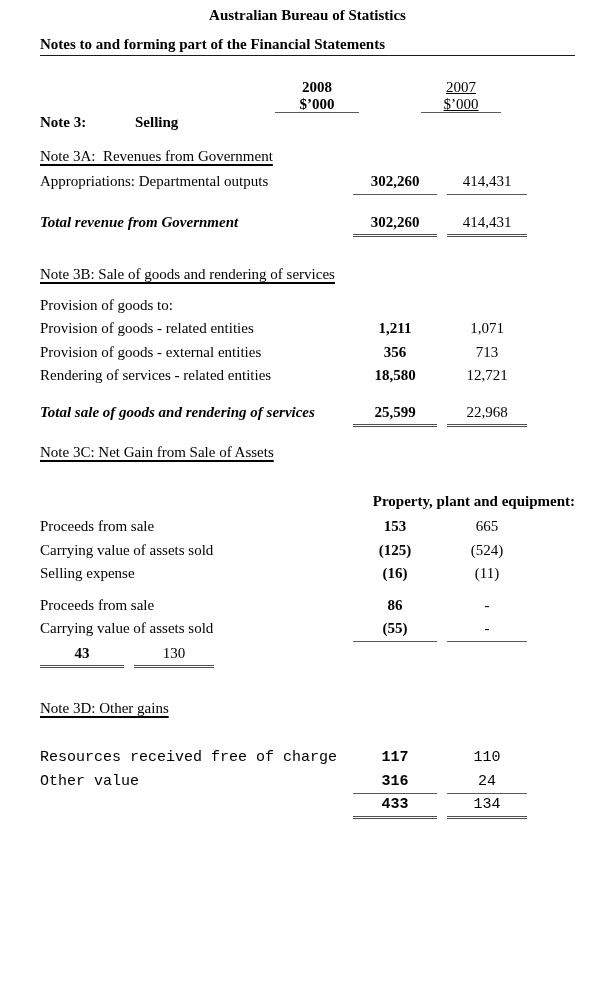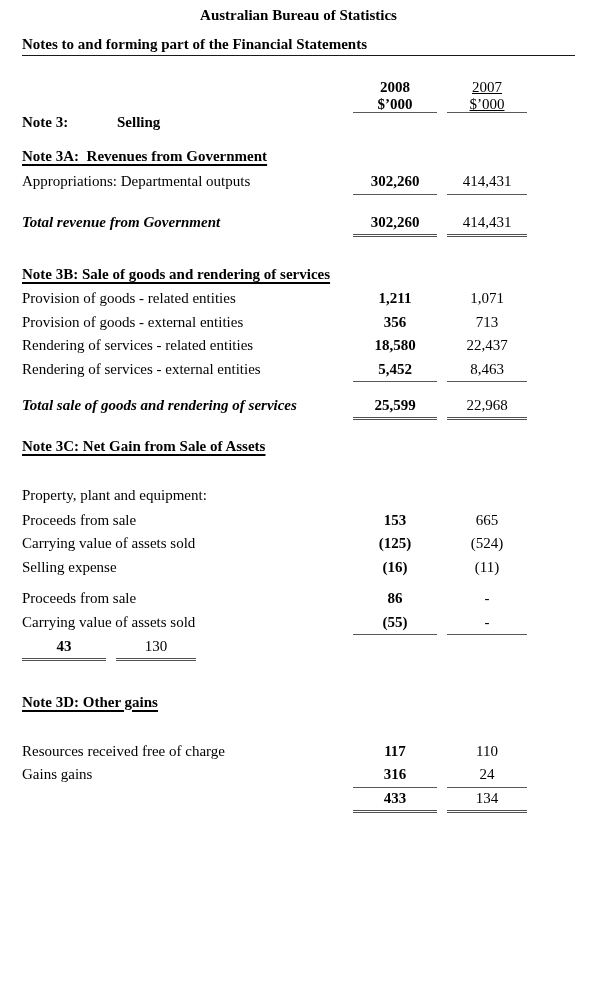--- a/index.html
+++ b/index.html
@@ -2,57 +2,57 @@
 <html><head>
 <meta charset="utf-8">
 <style>
   html, body { margin:0; padding:0; background:#ffffff; }
   body {
     width:600px; height:984px;
     font-family:"Liberation Serif", serif;
     font-size:15px; color:#000;
     overflow:hidden;
   }
-  .page { padding:6px 25px 10px 22px; box-sizing:border-box; width:600px; }
+  .page { padding:6px 25px 10px 40px; box-sizing:border-box; width:600px; }
 
   .org-title { text-align:center; font-weight:bold; line-height:18px; }
 
   .doc-title {
     margin-top:13px; font-weight:bold; line-height:15px;
     padding-bottom:3px; border-bottom:1.8px solid #1a1a1a;
   }
 
   
   .row { display:flex; align-items:flex-start; height:23.5px; }
   .label { flex:1; line-height:17px; }
   .amt { width:84px; text-align:center; line-height:17px; box-sizing:border-box; }
   .c2008 { font-weight:bold; }
   .c2007 { width:80px; font-weight:normal; }
   .gap { width:10px; flex:none; }
   .rpad { width:48px; flex:none; }
   .u  { border-bottom:1.5px solid #595959; height:21.5px; }
   .uu { border-bottom:3.5px double #4f4f4f; height:23px; }
 
   
-  .header-row { margin-top:23px; height:auto; }
+  .header-row { margin-top:23px; height:auto;gap:26px; }
   .colhead { width:84px; text-align:center; box-sizing:border-box; }
   .colhead.w2007 { width:80px;text-decoration:underline; }
   .colhead .year { line-height:17px; }
   .colhead .unit { line-height:16px; border-bottom:1.5px solid #595959; }
   .bold { font-weight:bold; }
 
   .note3-line { margin-top:2px; line-height:15px; font-weight:bold; }
   .note3-no { display:inline-block; width:95px; }
 
   .sec-head { font-weight:bold; font-style:italic; line-height:15px; }
   .note-title {
-    font-weight:bold; line-height:17px; white-space:pre;
+    font-weight:normal; line-height:17px; white-space:pre;
     text-decoration:underline; text-decoration-thickness:1.5px; text-underline-offset:3px;
   }
-  .sub-bold { font-weight:normal; line-height:16px; }
+  .sub-bold { font-weight:bold; line-height:16px;text-align:right; }
   .plain-line { line-height:16px; }
   .tlabel { font-weight:bold; font-style:italic; }
 </style>
 </head>
 <body>
 
 <div class="page">
 
   <div class="org-title">Australian Bureau of Statistics</div>
 
@@ -90,48 +90,42 @@
   <div class="row" style="margin-top:17px;">
     <div class="label tlabel">Total revenue from Government</div>
     <div class="amt c2008 uu">302,260</div>
     <div class="gap"></div>
     <div class="amt c2007 uu">414,431</div>
     <div class="rpad"></div>
   </div>
 
   <div class="note-title" style="margin-top:29px;">Note 3B: Sale of goods and rendering of services</div>
 
+  <div class="plain-line" style="margin-top:14px;">Provision of goods to:</div>
 
   <div style="margin-top:7px;">
     <div class="row">
       <div class="label">Provision of goods - related entities</div>
       <div class="amt c2008">1,211</div>
       <div class="gap"></div>
       <div class="amt c2007">1,071</div>
       <div class="rpad"></div>
     </div>
     <div class="row">
       <div class="label">Provision of goods - external entities</div>
       <div class="amt c2008">356</div>
       <div class="gap"></div>
       <div class="amt c2007">713</div>
       <div class="rpad"></div>
     </div>
     <div class="row">
       <div class="label">Rendering of services - related entities</div>
       <div class="amt c2008">18,580</div>
       <div class="gap"></div>
-      <div class="amt c2007">22,437</div>
-      <div class="rpad"></div>
-    </div>
-    <div class="row">
-      <div class="label">Rendering of services - external entities</div>
-      <div class="amt c2008 u">5,452</div>
-      <div class="gap"></div>
-      <div class="amt c2007 u">8,463</div>
+      <div class="amt c2007">12,721</div>
       <div class="rpad"></div>
     </div>
   </div>
 
   <div class="row" style="margin-top:13px;">
     <div class="label tlabel">Total sale of goods and rendering of services</div>
     <div class="amt c2008 uu">25,599</div>
     <div class="gap"></div>
     <div class="amt c2007 uu">22,968</div>
     <div class="rpad"></div>
@@ -186,30 +180,30 @@
 
   <div class="row" style="margin-top:1px;">
     <div class="amt c2008 uu">43</div>
     <div class="gap"></div>
     <div class="amt c2007 uu">130</div>
     <div class="rpad"></div>
   </div>
 
   <div class="note-title" style="margin-top:32px;">Note 3D: Other gains</div>
 
-  <div style="margin-top:32px;">
+  <div style="margin-top:32px;font-family:Liberation Mono, monospace;">
     <div class="row">
       <div class="label">Resources received free of charge</div>
       <div class="amt c2008">117</div>
       <div class="gap"></div>
       <div class="amt c2007">110</div>
       <div class="rpad"></div>
     </div>
     <div class="row">
-      <div class="label">Gains gains</div>
+      <div class="label">Other value</div>
       <div class="amt c2008 u">316</div>
       <div class="gap"></div>
       <div class="amt c2007 u">24</div>
       <div class="rpad"></div>
     </div>
     <div class="row">
       <div class="label"></div>
       <div class="amt c2008 uu">433</div>
       <div class="gap"></div>
       <div class="amt c2007 uu">134</div>

